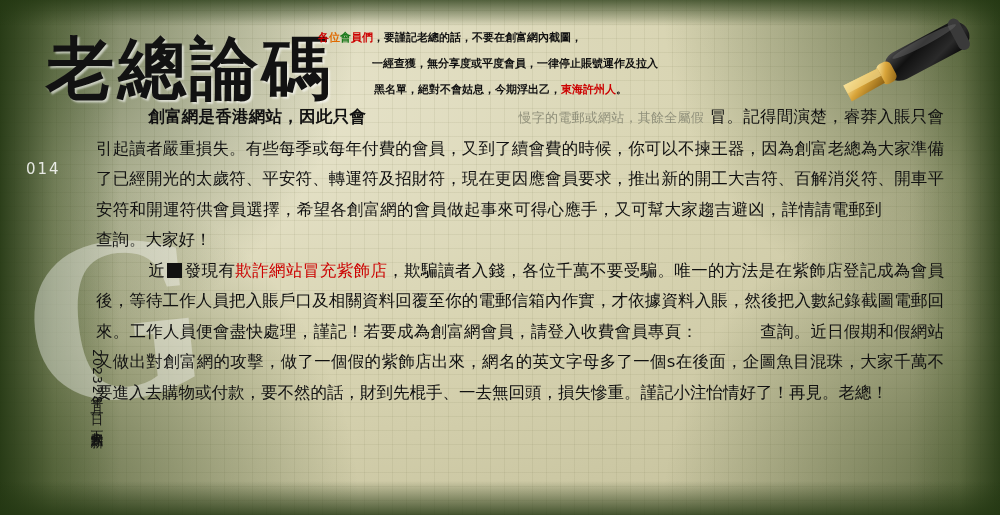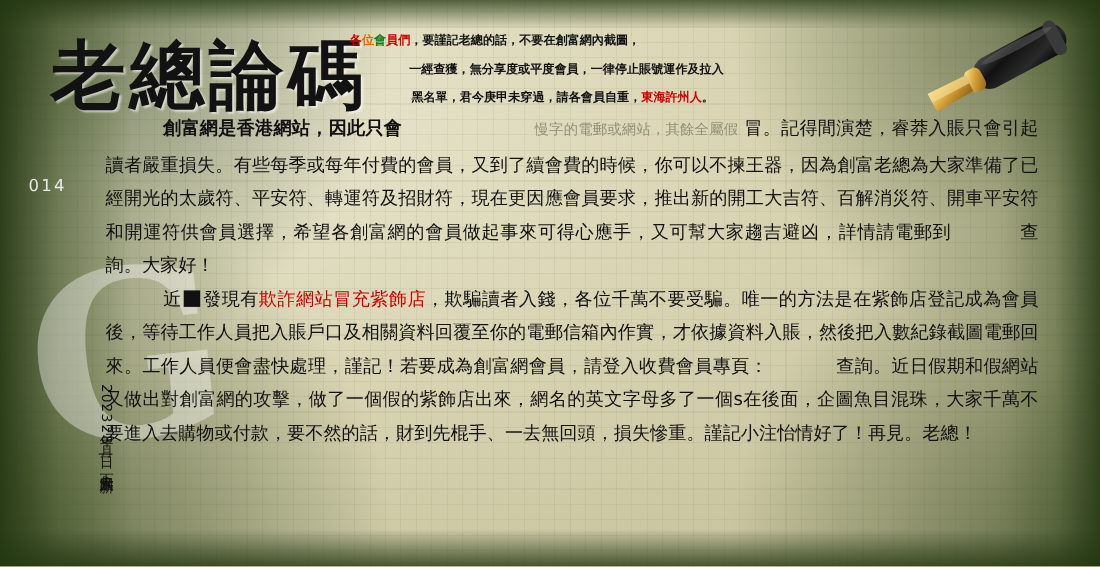--- a/index.html
+++ b/index.html
@@ -70,21 +70,21 @@
 
   
   .body-text{
     position:absolute;left:96px;top:102px;width:848px;
     font-family:"DejaVu Sans","Liberation Sans",sans-serif;
     font-size:16.5px;line-height:30.5px;color:#111;
     text-align:justify;
   }
   .body-text p{margin:0;}
   .indent{display:inline-block;width:52px;}
-  .faint{color:#8f8f7a;font-size:13px;}
+  .faint{color:#8f8f7a;font-size:13px;margin-left:32px;}
   .wide-gap{display:inline-block;width:120px;}
   .gap60{display:inline-block;width:62px;}
   .sq{display:inline-block;width:15px;height:15px;background:#111;vertical-align:-2px;margin:0 2px;}
 
   
   .vdate{
     position:absolute;left:88px;bottom:16px;
     writing-mode:vertical-rl;
     font-size:12.5px;color:#111;letter-spacing:1px;
     height:150px;
@@ -112,21 +112,21 @@
   <div class="numlabel">014</div>
 
   <div class="title">老總論碼</div>
 
   <div class="notice">
     <span class="line">
       <span class="red">各</span><span class="orange">位</span><span class="green">會</span><span class="red">員們</span><span>，</span><span>要</span><span>謹記</span><span>老總的話，不要在創富網內截圖，</span>
     </span>
     <span class="line l2">一經查獲，無分享度或平度會員，一律停止賬號運作及拉入</span>
     <span class="line l3">
-      <span>黑名單，君今庚甲未穿過，請各會員自重，</span><span class="red">東海許州人</span><span>。</span>
+      <span>黑名單，絕對不會姑息，今期浮出乙，</span><span class="red">東海許州人</span><span>。</span>
     </span>
   </div>
 
   <svg class="pen" viewBox="0 0 160 110">
     <defs>
       <linearGradient id="barrel" x1="0" y1="0" x2="1" y2="1">
         <stop offset="0%" stop-color="#555"></stop>
         <stop offset="35%" stop-color="#111"></stop>
         <stop offset="70%" stop-color="#2a2a2a"></stop>
         <stop offset="100%" stop-color="#000"></stop>

